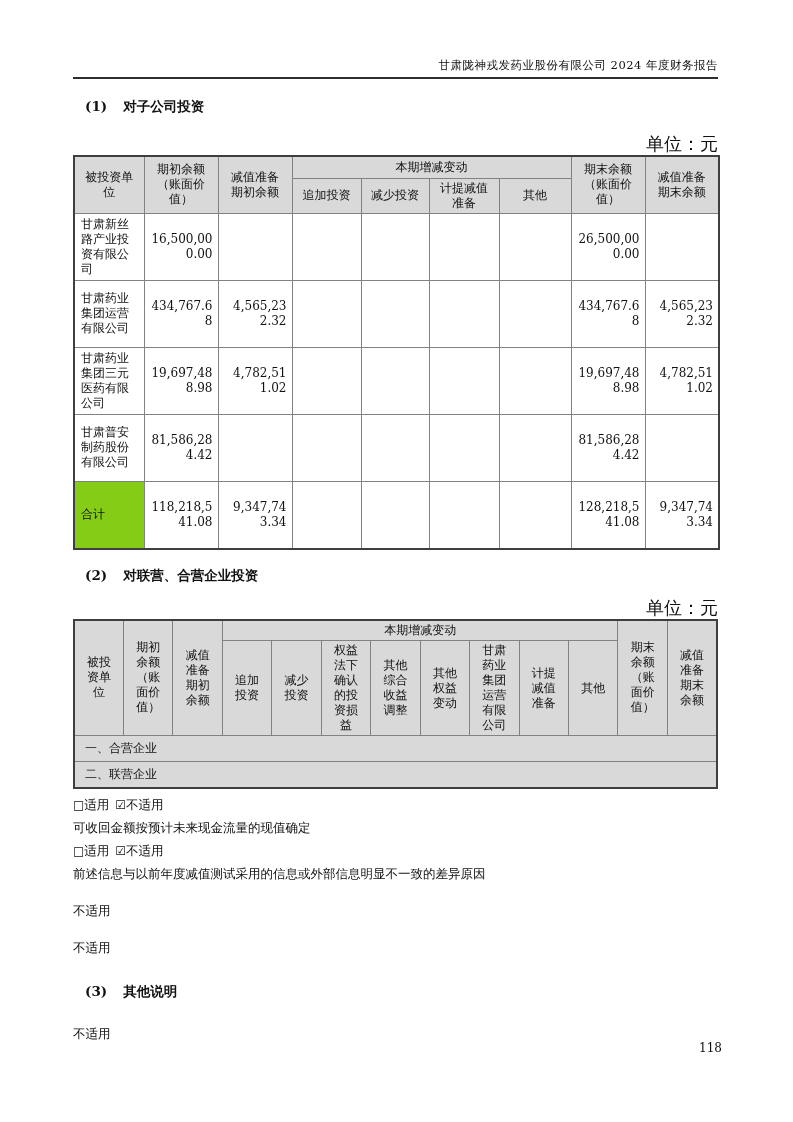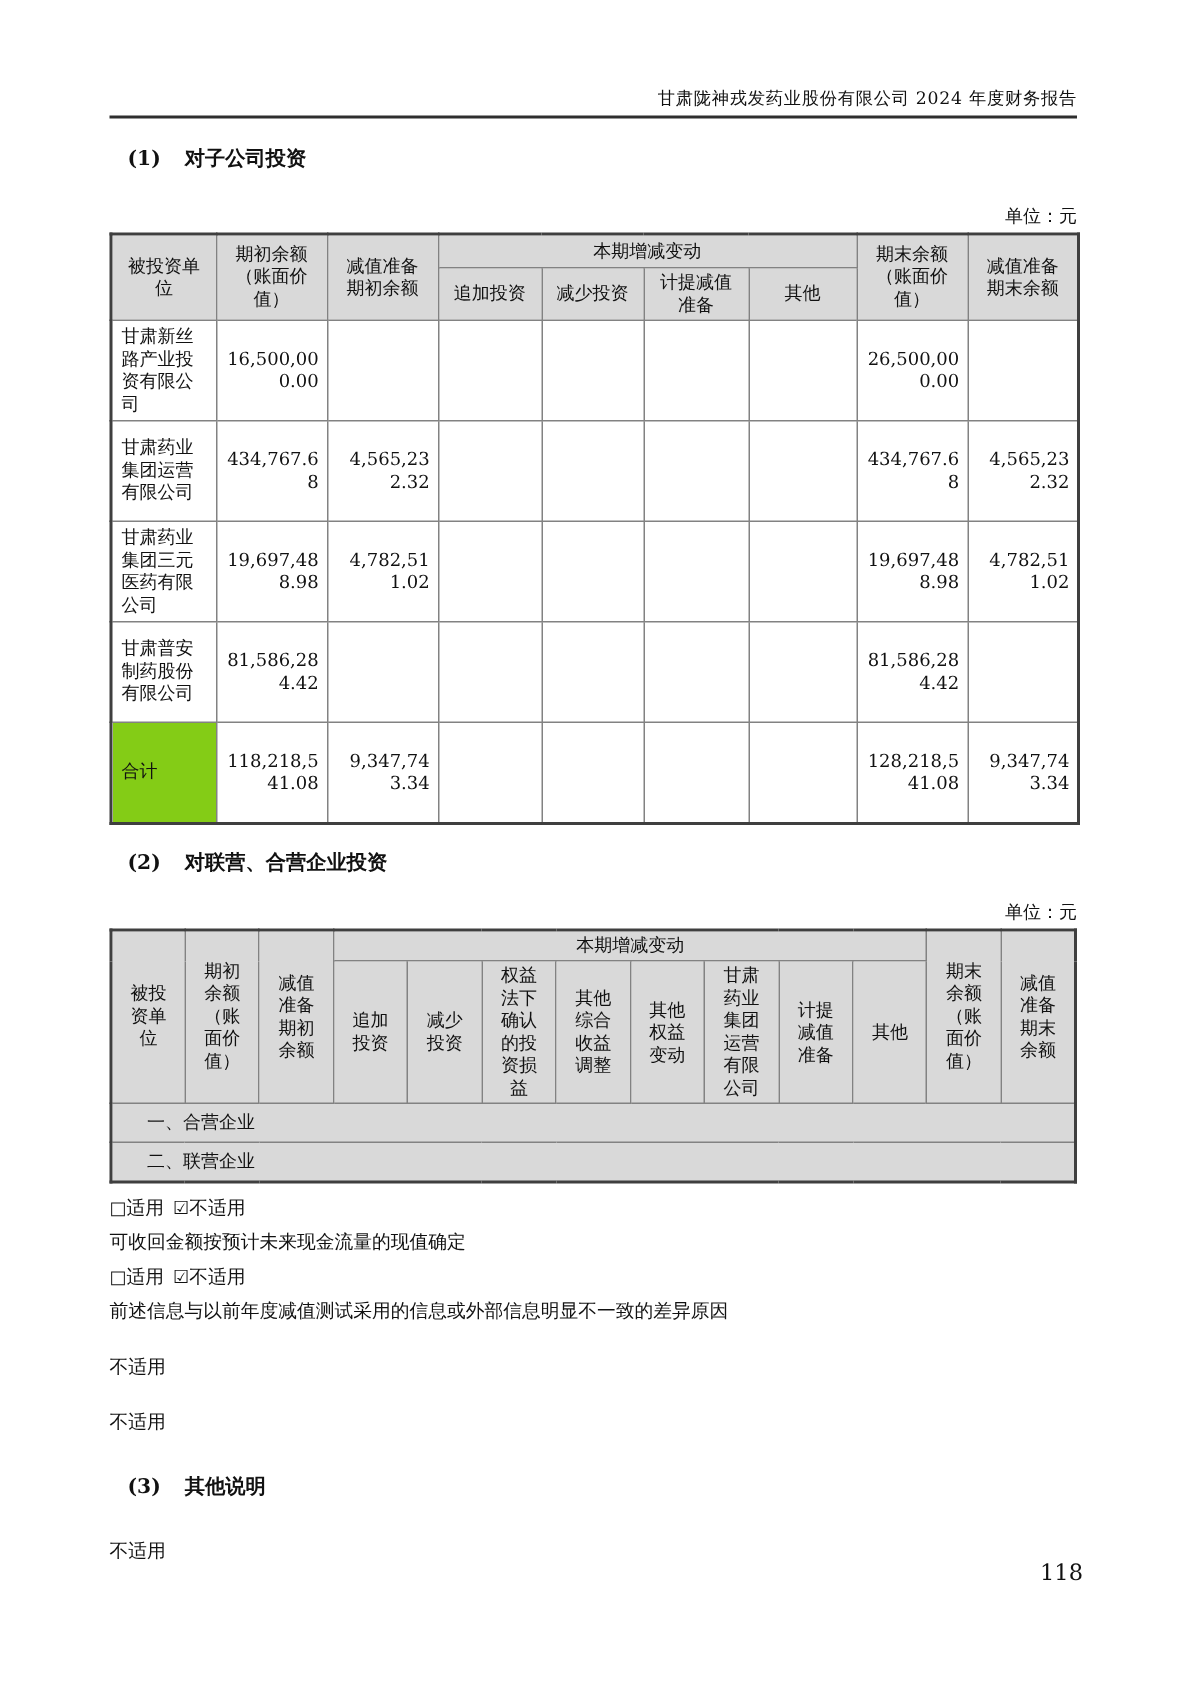--- a/index.html
+++ b/index.html
@@ -13,49 +13,49 @@
   
   .report-header { padding-top:57px; text-align:right; font-size:11.5px; line-height:16px; letter-spacing:0.5px; }
   .header-rule { margin-top:4px; border:0; border-top:2px solid #2e2e2e; }
 
   
   .section-heading { font-size:13.5px; font-weight:bold; line-height:18px; margin:18px 0 0 12px; }
   .section-heading .sec-label { margin-right:16px; }
   .heading-2 { margin-top:16px; }
   .heading-3 { margin-top:26px; }
 
-  .unit-line { text-align:right; font-size:12px; line-height:16px; margin-top:21px; }
+  .unit-line { text-align:right; font-size:18px; line-height:16px; margin-top:21px; }
   .unit-line.u2 { margin-top:16px; }
 
   
   table { border-collapse:collapse; table-layout:fixed; width:645px; margin-top:3px; border:2px solid #3f3f3f; }
   th,td { border:1px solid #828282; font-weight:normal; font-size:12px; line-height:15px; vertical-align:middle; overflow:hidden; }
   th { background:#d9d9d9; text-align:center; padding:2px 8px; }
   td { padding:18px 5px; background:#ffffff; }
   td.num { text-align:right; word-break:break-all; }
   td.name { padding:2px 6px; text-align:left;margin-top:47px; }
   td.total-label { background:#84cc16; text-align:left; }
   .t1 tr.h1 { height:22px; }
   .t1 tr.h2 { height:34px; }
 
   .t2 th { padding:2px 10px; }
   .t2 tr.h1 { height:21px; }
   .t2 tr.h2 { height:94px; }
-  .t2 td.category { background:#d9d9d9; text-align:left; padding:2px 23px; height:21px; }
+  .t2 td.category { background:#d9d9d9; text-align:left; padding:2px 10px; height:21px; }
 
   
   .notes { margin-top:8px; font-size:12.5px; }
   .notes p { margin:7px 0 0 0; line-height:16px; }
   .notes p.spaced { margin-top:21px; }
   .cbx { font-family:"DejaVu Sans","Liberation Sans",sans-serif; font-size:12px; }
   .cbx-gap { margin-left:6px; }
 
   .section-body { font-size:12.5px; line-height:16px; margin:26px 0 0 0; }
 
-  .page-number { position:absolute; top:1041px; right:71px; font-size:15px; line-height:14px; }
+  .page-number { position:absolute; top:1041px; right:71px; font-size:12px; line-height:14px; }
 </style>
 </head>
 <body>
 
 <div class="content">
 
   <div class="report-header">甘肃陇神戎发药业股份有限公司 2024 年度财务报告</div>
   <hr class="header-rule">
 
   <div class="section-heading">

